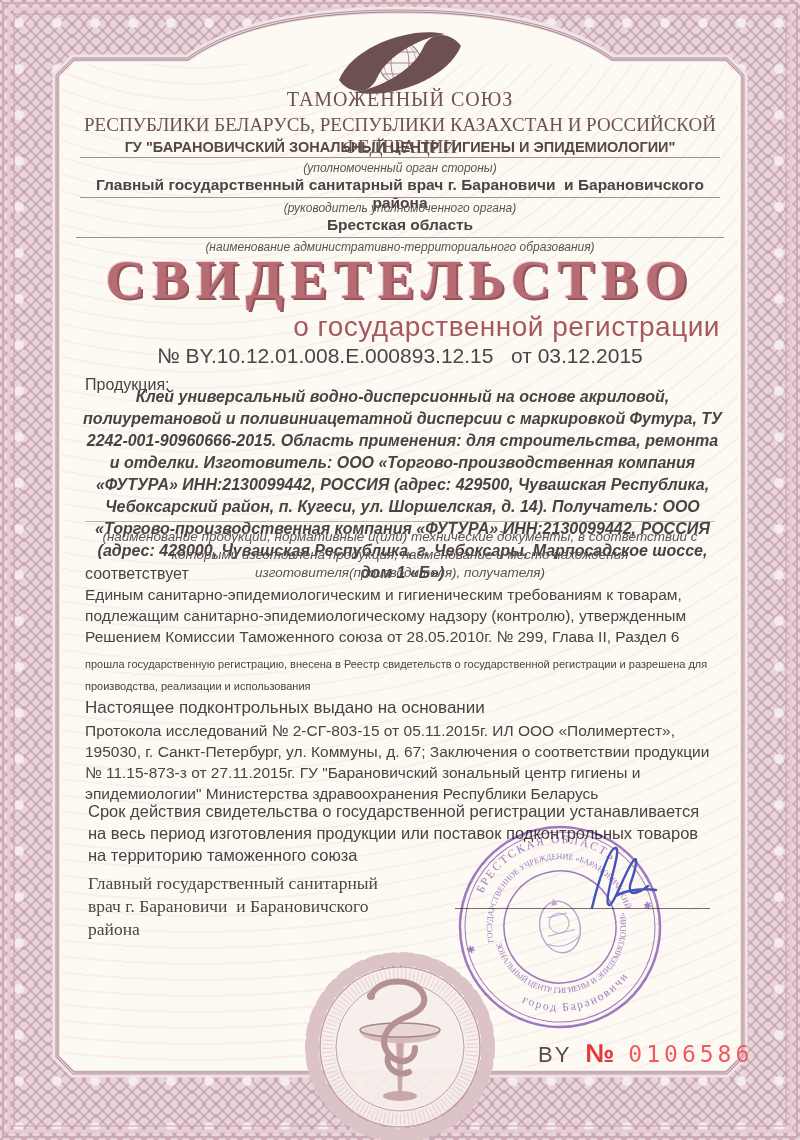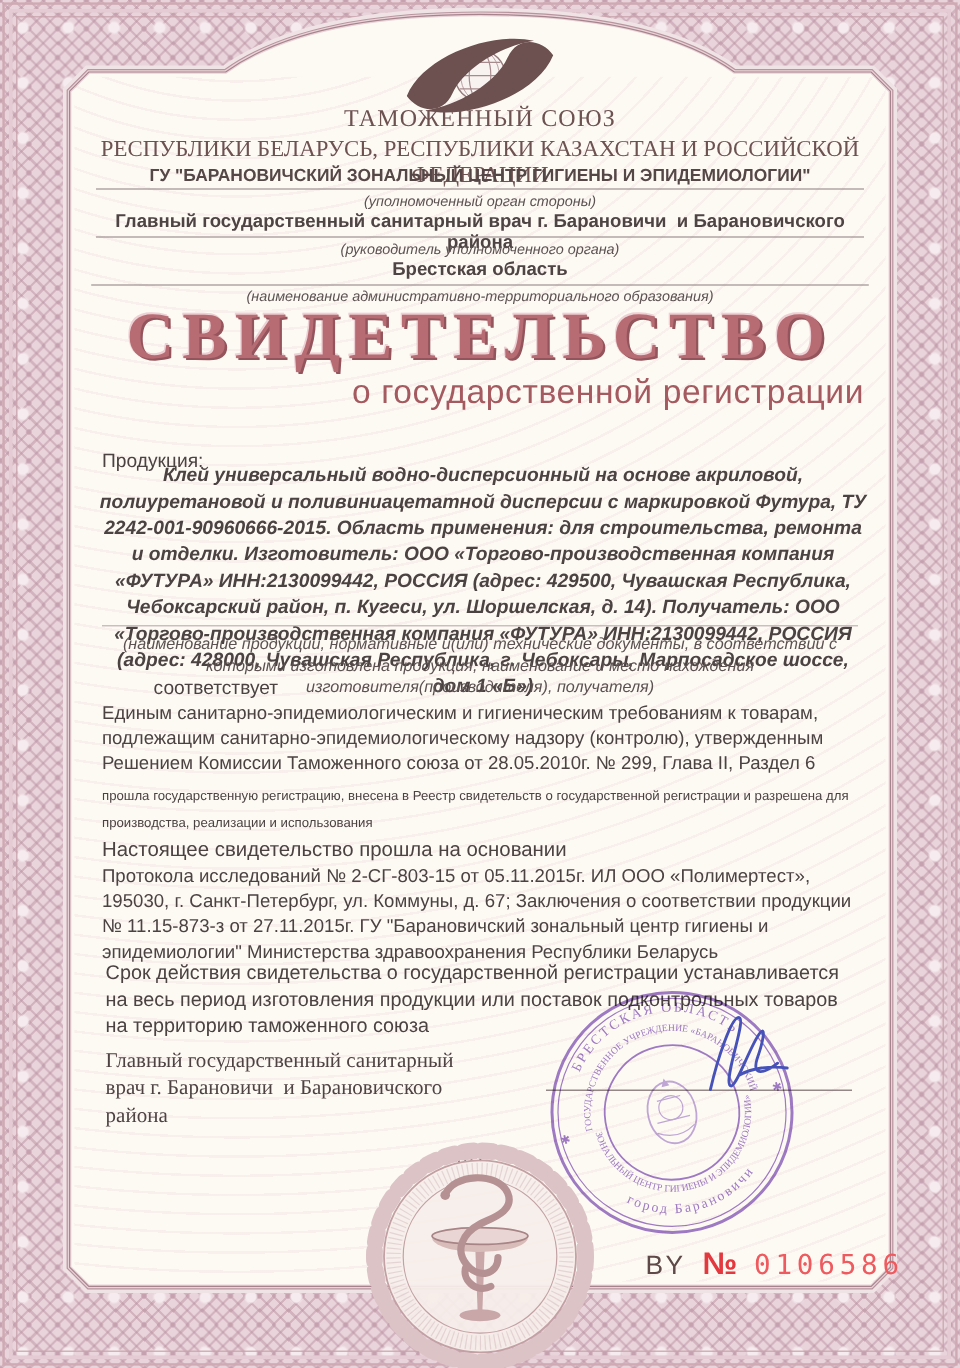--- a/index.html
+++ b/index.html
@@ -79,32 +79,36 @@
   <div class="abs ctr caption" style="top:161px;">(уполномоченный орган стороны)</div>
   <div class="abs ctr" style="top:176px;font-size:15.5px;font-weight:700;color:#4e4444;white-space:pre-wrap;">Главный государственный санитарный врач г. Барановичи  и Барановичского района</div>
   <div class="rule" style="top:197px;left:80px;width:640px;"></div>
   <div class="abs ctr caption" style="top:201px;">(руководитель уполномоченного органа)</div>
   <div class="abs ctr" style="top:216px;font-size:15.5px;font-weight:700;color:#4e4444;">Брестская область</div>
   <div class="rule" style="top:237px;left:76px;width:648px;"></div>
   <div class="abs ctr title-main" style="top:248px;">СВИДЕТЕЛЬСТВО</div>
 
   <div class="abs ctr caption" style="top:240px;">(наименование административно-территориального образования)</div>
   <div class="abs ctr title-sub" style="top:311px;text-align:right;">о государственной регистрации</div>
+  <div class="abs numline" style="top:344px;left:80px;width:640px;text-align:center;">
+    <span>№ BY.10.12.01.008.Е.000893.12.15</span>&nbsp;&nbsp;
+    <span>от 03.12.2015</span>
+  </div>
 
   <div class="abs body-txt" style="top:374px;left:85px;font-size:16px;">Продукция:</div>
   <div class="abs prod-desc" style="top:386px;left:80px;width:645px;">Клей универсальный водно-дисперсионный на основе акриловой, полиуретановой и поливиниацетатной дисперсии с маркировкой Футура, ТУ 2242-001-90960666-2015. Область применения: для строительства, ремонта и отделки. Изготовитель: ООО «Торгово-производственная компания «ФУТУРА» ИНН:2130099442, РОССИЯ (адрес: 429500, Чувашская Республика, Чебоксарский район, п. Кугеси, ул. Шоршелская, д. 14). Получатель: ООО «Торгово-производственная компания «ФУТУРА» ИНН:2130099442, РОССИЯ (адрес: 428000, Чувашская Республика, г. Чебоксары, Марпосадское шоссе, дом 1 «Б»)</div>
   <div class="rule" style="top:521px;left:85px;width:630px;background:#beb1b1;"></div>
   <div class="abs caption" style="top:528px;left:95px;width:610px;text-align:center;font-size:13.5px;line-height:18px;">(наименование продукции, нормативные и(или) технические документы, в соответствии с которыми изготовлена продукция, наименование и место нахождения изготовителя(производителя), получателя)</div>
 
-  <div class="abs body-txt" style="top:563px;left:85px;font-size:16px;margin-left:43px;">соответствует</div>
+  <div class="abs body-txt" style="top:563px;left:85px;font-size:16px;">соответствует</div>
   <div class="abs body-txt" style="top:584px;left:85px;width:635px;">Единым санитарно-эпидемиологическим и гигиеническим требованиям к товарам, подлежащим санитарно-эпидемиологическому надзору (контролю), утвержденным Решением Комиссии Таможенного союза от 28.05.2010г. № 299, Глава II, Раздел 6</div>
 
   <div class="abs" style="top:653px;left:85px;width:640px;font-size:11px;line-height:22px;">прошла государственную регистрацию, внесена в Реестр свидетельств о государственной регистрации и разрешена для производства, реализации и использования</div>
 
-  <div class="abs" style="top:698px;left:85px;font-size:17px;">Настоящее свидетельство прошла на основании</div>
+  <div class="abs" style="top:698px;left:85px;font-size:17px;">Настоящее подконтрольных выдано на основании</div>
   <div class="abs body-txt" style="top:720px;left:85px;width:640px;">Протокола исследований № 2-СГ-803-15 от 05.11.2015г. ИЛ ООО «Полимертест», 195030, г. Санкт-Петербург, ул. Коммуны, д. 67; Заключения о соответствии продукции № 11.15-873-з от 27.11.2015г. ГУ "Барановичский зональный центр гигиены и эпидемиологии" Министерства здравоохранения Республики Беларусь</div>
 
   <div class="abs" style="top:800px;left:88px;width:625px;font-size:16.5px;line-height:22px;">Срок действия свидетельства о государственной регистрации устанавливается на весь период изготовления продукции или поставок подконтрольных товаров на территорию таможенного союза</div>
 
   <div class="abs signer" style="top:872px;left:88px;width:315px;">Главный государственный санитарный врач г. Барановичи  и Барановичского района</div>
   <div class="rule" style="top:908px;left:455px;width:255px;background:#7a6c6c;"></div>
   <div class="abs mp" style="top:955px;left:355px;width:70px;text-align:center;">М.П.</div>
 
   <svg class="stamp-wrap" viewBox="0 0 224 224">
     <g fill="none" stroke="#8a5fc0">

